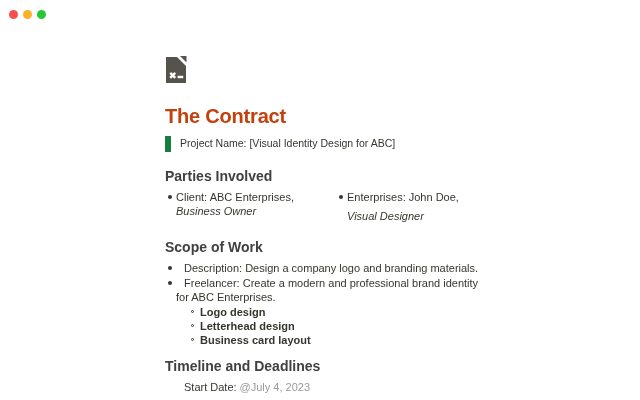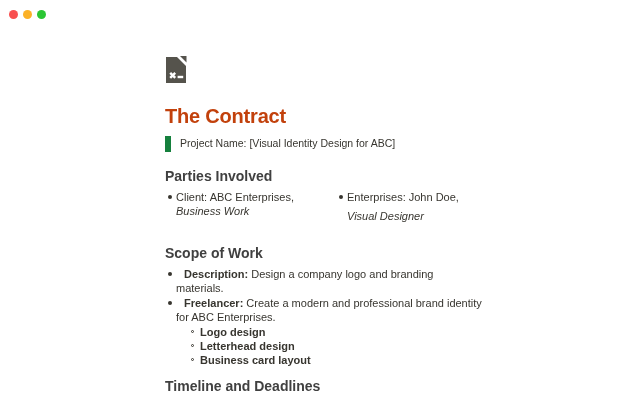--- a/index.html
+++ b/index.html
@@ -44,41 +44,41 @@
   }
 
   h2 {
     margin: 0;
     font-size: 14px;
     font-weight: 700;
     line-height: 18px;
     color: #404040;
   }
   .h2-parties  { margin-top: 15px; }
-  .h2-scope    { margin-top: 20px; }
+  .h2-scope    { margin-top: 14px; }
   .h2-timeline { margin-top: 10px; }
 
   .cols { display: flex; gap: 24px; margin-top: 5px; }
   .col { flex: 1; min-width: 0; }
 
   .list { margin-top: 5px; }
   .li { display: flex; align-items: flex-start; font-size: 11px; line-height: 14px; margin-bottom: 1px; }
   .marker { flex: 0 0 11px; padding-top: 5px; padding-left: 3px; }
   .marker i { display: block; width: 4px; height: 4px; border-radius: 50%; background: #37352f; }
   .marker.circle { padding-left: 2px; }
   .marker.circle i { width: 3px; height: 3px; background: transparent; border: 1px solid #37352f; }
   .li-body { flex: 1; min-width: 0; }
 
   .sublist { margin-left: 24px; margin-top: 1px; }
   .sublist .li { margin-bottom: 0; font-weight: bold; }
 
   .italic { font-style: italic; }
   .gapped { margin-top: 5px; }
 
-  .b { font-weight: 700; padding-left: 8px; }
+  .b { font-weight: 400; padding-left: 8px; }
   .mention { color: #9b9a97; margin-left: 3px; cursor: pointer; }
 </style>
 </head>
 <body>
 
 <div class="traffic">
   <button class="light red"></button>
   <button class="light yellow"></button>
   <button class="light green"></button>
 </div>
@@ -103,21 +103,21 @@
   <h2 class="h2-parties">Parties Involved</h2>
 
   <div class="cols">
     <div class="col">
       <div class="li">
         <span class="marker">
             <i></i>
           </span>
         <span class="li-body">
           <span>Client: ABC Enterprises,</span>
-          <span class="italic" style="display:block">Business Work</span>
+          <span class="italic" style="display:block">Business Owner</span>
         </span>
       </div>
     </div>
     <div class="col">
       <div class="li">
         <span class="marker">
             <i></i>
           </span>
         <span class="li-body">
           <span>Enterprises: John Doe,</span>

